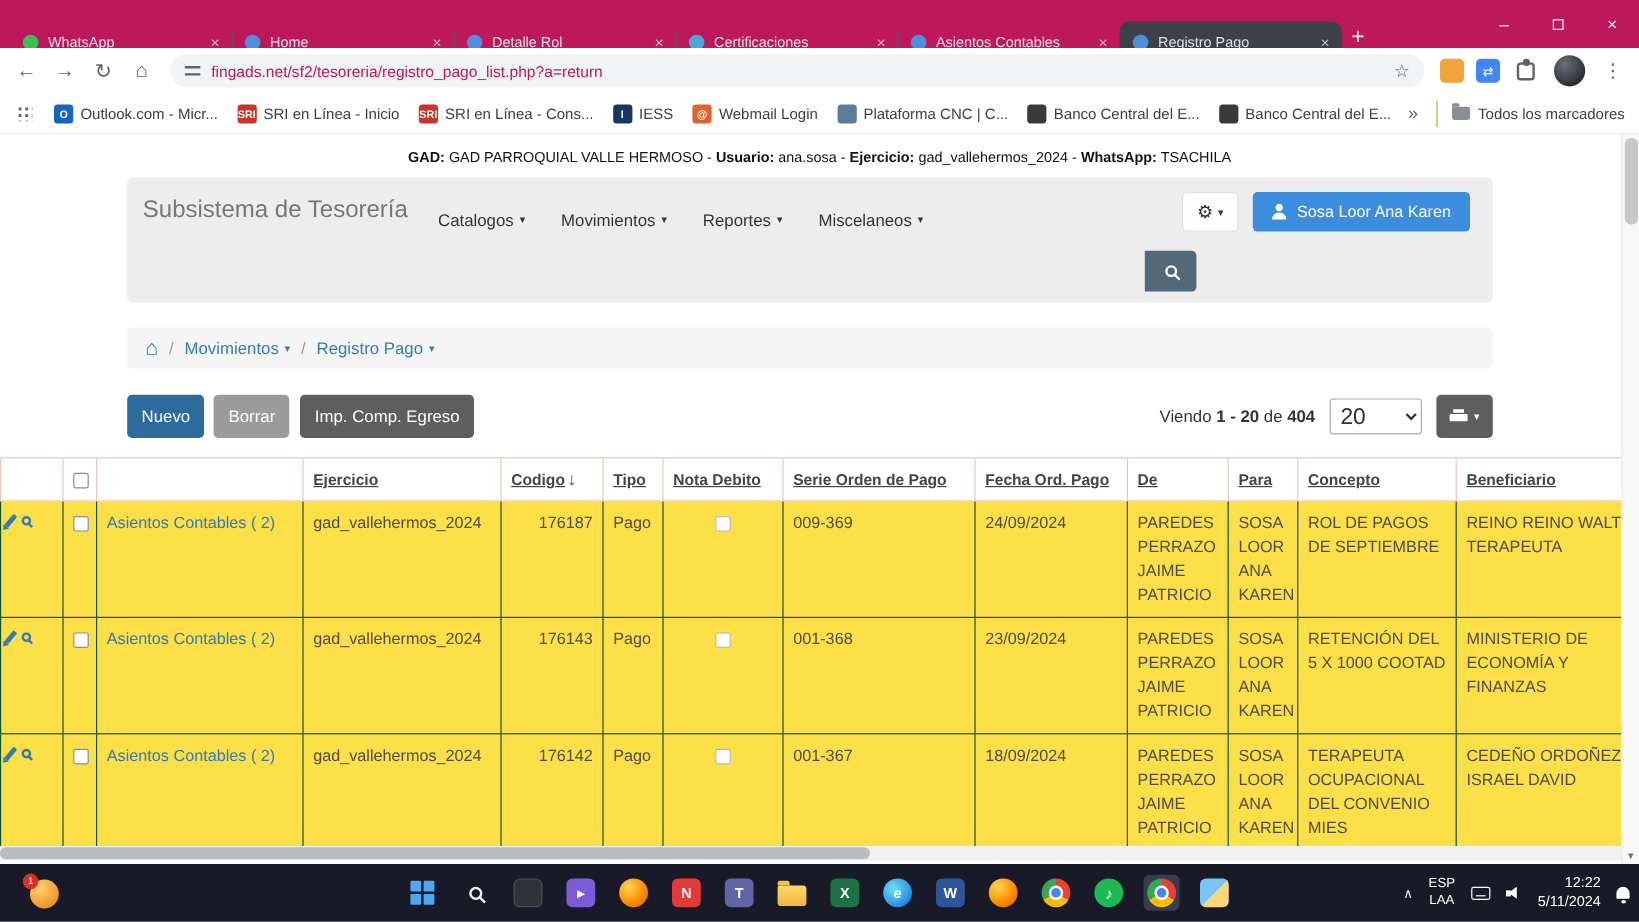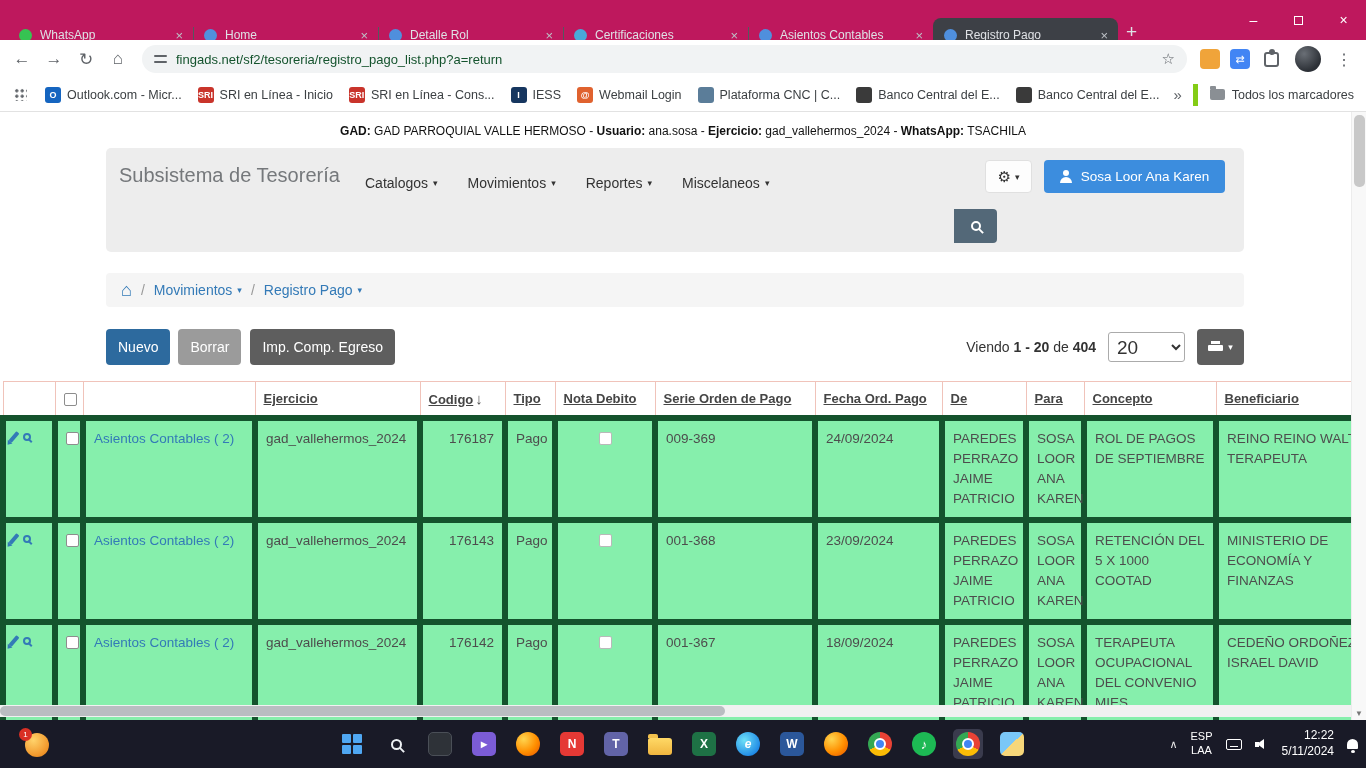--- a/index.html
+++ b/index.html
@@ -22,39 +22,39 @@
   .wc { width:45px; display:flex; align-items:center; justify-content:center; color:#fff; font-size:14px; }
   .max-box { width:9px; height:9px; border:1px solid #fff; display:inline-block; }
 
   
   .toolbar { position:absolute; top:40px; left:0; right:0; height:38px; background:#fff; display:flex; align-items:center; padding:0 8px; gap:4px; }
   .tool-icon { width:28px; height:28px; display:flex; align-items:center; justify-content:center; color:#5f6368; font-size:17px; border-radius:50%; flex:none; }
   .omnibox { flex:1; height:28px; background:#f1f3f4; border-radius:14px; display:flex; align-items:center; padding:0 12px; gap:9px; margin:0 6px; }
   .tune { width:13px; height:12px; position:relative; flex:none; }
   .tune::before,.tune::after { content:''; position:absolute; left:0; right:0; height:2px; background:#5f6368; border-radius:1px; }
   .tune::before{top:2px;} .tune::after{bottom:2px;}
-  .omnibox .url { flex:1; font-size:13px; color:#14532d; white-space:nowrap; overflow:hidden; }
+  .omnibox .url { flex:1; font-size:13px; color:#be185d; white-space:nowrap; overflow:hidden; }
   .star { color:#5f6368; font-size:15px; }
   .ext { width:20px; height:20px; border-radius:4px; display:flex; align-items:center; justify-content:center; color:#fff; font-size:11px; flex:none; margin:0 3px; }
   .ext-key { background:#f0a43a; }
   .ext-translate { background:#4285f4; }
   .puzzle { width:15px; height:15px; border:2px solid #5f6368; border-radius:3px; position:relative; margin:0 7px; flex:none; }
   .puzzle::before { content:''; position:absolute; top:-5px; left:3px; width:6px; height:6px; border-radius:50%; background:#5f6368; }
   .avatar { width:26px; height:26px; border-radius:50%; background:radial-gradient(circle at 35% 30%, #6a6f76, #2c3036 70%); margin:0 5px; flex:none; }
   .kebab { font-size:16px; }
 
   
   .bookmarks { position:absolute; top:78px; left:0; right:0; height:34px; background:#fff; border-bottom:1px solid #e2e2e2; display:flex; align-items:center; padding:0 12px; font-size:12.5px; color:#3c4043; }
   .apps-grid { width:13px; height:13px; margin:0 10px 0 2px; background-image:radial-gradient(circle, #5f6368 1.4px, transparent 1.6px); background-size:5.5px 5.5px; flex:none; }
   .bm { display:flex; align-items:center; gap:6px; padding:0 8px; height:26px; border-radius:13px; white-space:nowrap; }
   .bm .fav { width:16px; height:16px; border-radius:3px; color:#fff; font-weight:bold; font-size:9px; display:flex; align-items:center; justify-content:center; flex:none; }
   .fav0{background:#1565c0;} .fav1,.fav2{background:#c9342b; font-size:6px;} .fav3{background:#16365f;}
   .fav4{background:#e0622f;} .fav5{background:#5b7d99; border-radius:50%;} .fav6,.fav7{background:#3a3a3a; border-radius:50%;}
   .bm-overflow { color:#5f6368; font-size:15px; padding:0 6px; }
-  .bm-right { margin-left:auto; display:flex; align-items:center; gap:7px; border-left:5px solid #84cc16; padding-left:12px; height:22px; }
+  .bm-right { margin-left:auto; display:flex; align-items:center; gap:7px; border-left:1px solid #84cc16; padding-left:12px; height:22px; }
   .folder-bm { width:15px; height:11px; background:#8a8f94; border-radius:1px 2px 2px 2px; position:relative; }
   .folder-bm::before { content:''; position:absolute; top:-3px; left:0; width:6px; height:3px; background:#8a8f94; border-radius:1px 1px 0 0; }
 
   
   .content { position:absolute; top:112px; left:0; right:0; bottom:48px; background:#fff; overflow:hidden; }
   .context-bar { margin-top:12px; text-align:center; font-size:12px; color:#111; }
   .panel { width:1138px; margin-left:106px; }
   .navbar-panel { margin-top:10px; height:104px; background:#ededed; border-radius:5px; position:relative; }
   .brand { position:absolute; left:13px; top:16px; font-size:20px; color:#75787b; }
   .menus { position:absolute; left:244px; top:27px; display:flex; }
@@ -85,21 +85,21 @@
   .paging { margin-left:auto; display:flex; align-items:center; gap:12px; font-size:14px; color:#333; }
   .page-select { width:77px; height:30px; border:1px solid #ababab; border-radius:3px; font-size:19px; padding:0 4px; color:#333; background:#fff; font-family:inherit; }
   .btn-print { width:47px; background:#5e5e5e; gap:5px; padding:0; }
   .printer { width:15px; height:13px; position:relative; }
   .printer::before { content:''; position:absolute; top:0; left:3px; width:9px; height:3px; background:#fff; }
   .printer::after { content:''; position:absolute; top:4px; left:0; width:15px; height:6px; background:#fff; border-radius:1px; }
 
   
   .grid { margin-top:16px; border-collapse:collapse; table-layout:fixed; width:1366px; font-size:13.5px; }
   .grid th { height:36px; border:1px solid #f0c3ba; background:#fff; font-weight:bold; color:#454545; text-align:left; padding:0 8px; font-size:13px; }
-  .grid td { border:6px solid #14532d; background:#86efac; vertical-align:top; padding:8px; color:#4d4d4d; height:97px; line-height:20px; }
+  .grid td { border:1px solid #14532d; background:#fde047; vertical-align:top; padding:8px; color:#4d4d4d; height:97px; line-height:20px; }
   .hlink { text-decoration:underline; }
   .sort { font-size:15px; color:#555; margin-left:2px; }
   .c-check { text-align:center !important; }
   .c-nd { text-align:center; }
   .num { text-align:right; }
   .rowlink { color:#337ab7; }
   .cb { display:inline-block; width:13px; height:13px; background:#fff; border:1px solid #8d8d8d; border-radius:2px; vertical-align:middle; }
   .cb-dim { border-color:#b9b9b9; }
   .c-icons { padding:10px 6px !important; }
   .rowicons { display:flex; gap:7px; align-items:center; }

